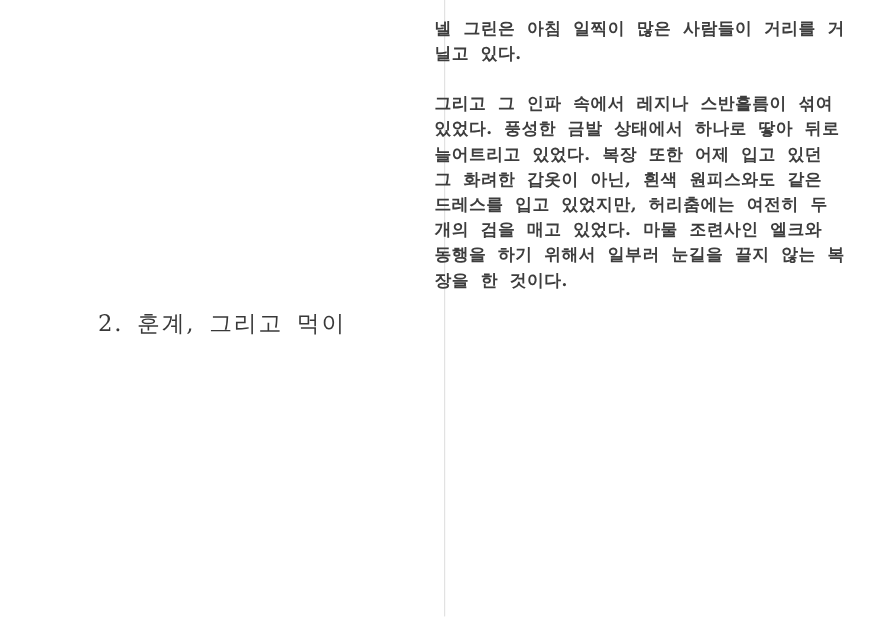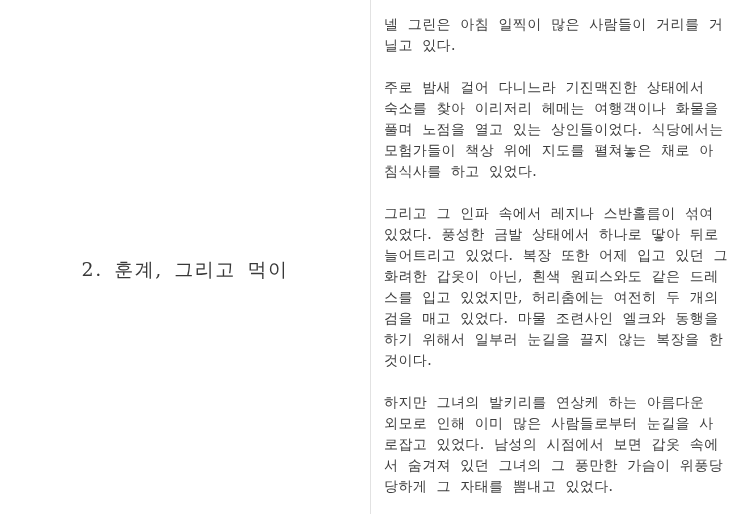--- a/index.html
+++ b/index.html
@@ -29,24 +29,25 @@
     white-space: nowrap;
   }
   .divider {
     position: absolute;
     left: 370px; top: 0;
     width: 1px; height: 514px;
     background: #e2e2e2;
   }
   .right-pane {
     position: absolute;
-    left: 371px; top: 0;
+    left: 349px; top: 0;
     width: 365px; height: 514px;
     padding: 14px 8px 0 13px;
     overflow: hidden;
+    font-weight: bold;
   }
   .right-pane p {
     font-size: 14px;
     line-height: 21px;
     color: #3d3d3d;
     letter-spacing: 0.4px;
     word-spacing: 4.5px;
     margin: 0 0 21px 0;
     text-align: left;
   }
@@ -57,19 +58,17 @@
 <div class="page">
 
   <div class="left-pane">
     <div class="chapter-title">2. 훈계, 그리고 먹이</div>
   </div>
 
   <div class="divider"></div>
 
   <div class="right-pane">
     <p>넬 그린은 아침 일찍이 많은 사람들이 거리를 거닐고 있다.</p>
-    <p>주로 밤새 걸어 다니느라 기진맥진한 상태에서 숙소를 찾아 이리저리 헤메는 여행객이나 화물을 풀며 노점을 열고 있는 상인들이었다. 식당에서는 모험가들이 책상 위에 지도를 펼쳐놓은 채로 아침식사를 하고 있었다.</p>
     <p>그리고 그 인파 속에서 레지나 스반홀름이 섞여있었다. 풍성한 금발 상태에서 하나로 땋아 뒤로 늘어트리고 있었다. 복장 또한 어제 입고 있던 그 화려한 갑옷이 아닌, 흰색 원피스와도 같은 드레스를 입고 있었지만, 허리춤에는 여전히 두 개의 검을 매고 있었다. 마물 조련사인 엘크와 동행을 하기 위해서 일부러 눈길을 끌지 않는 복장을 한 것이다.</p>
-    <p>하지만 그녀의 발키리를 연상케 하는 아름다운 외모로 인해 이미 많은 사람들로부터 눈길을 사로잡고 있었다. 남성의 시점에서 보면 갑옷 속에서 숨겨져 있던 그녀의 그 풍만한 가슴이 위풍당당하게 그 자태를 뽐내고 있었다.</p>
 
   </div>
 
 </div>
 
 </body></html>

